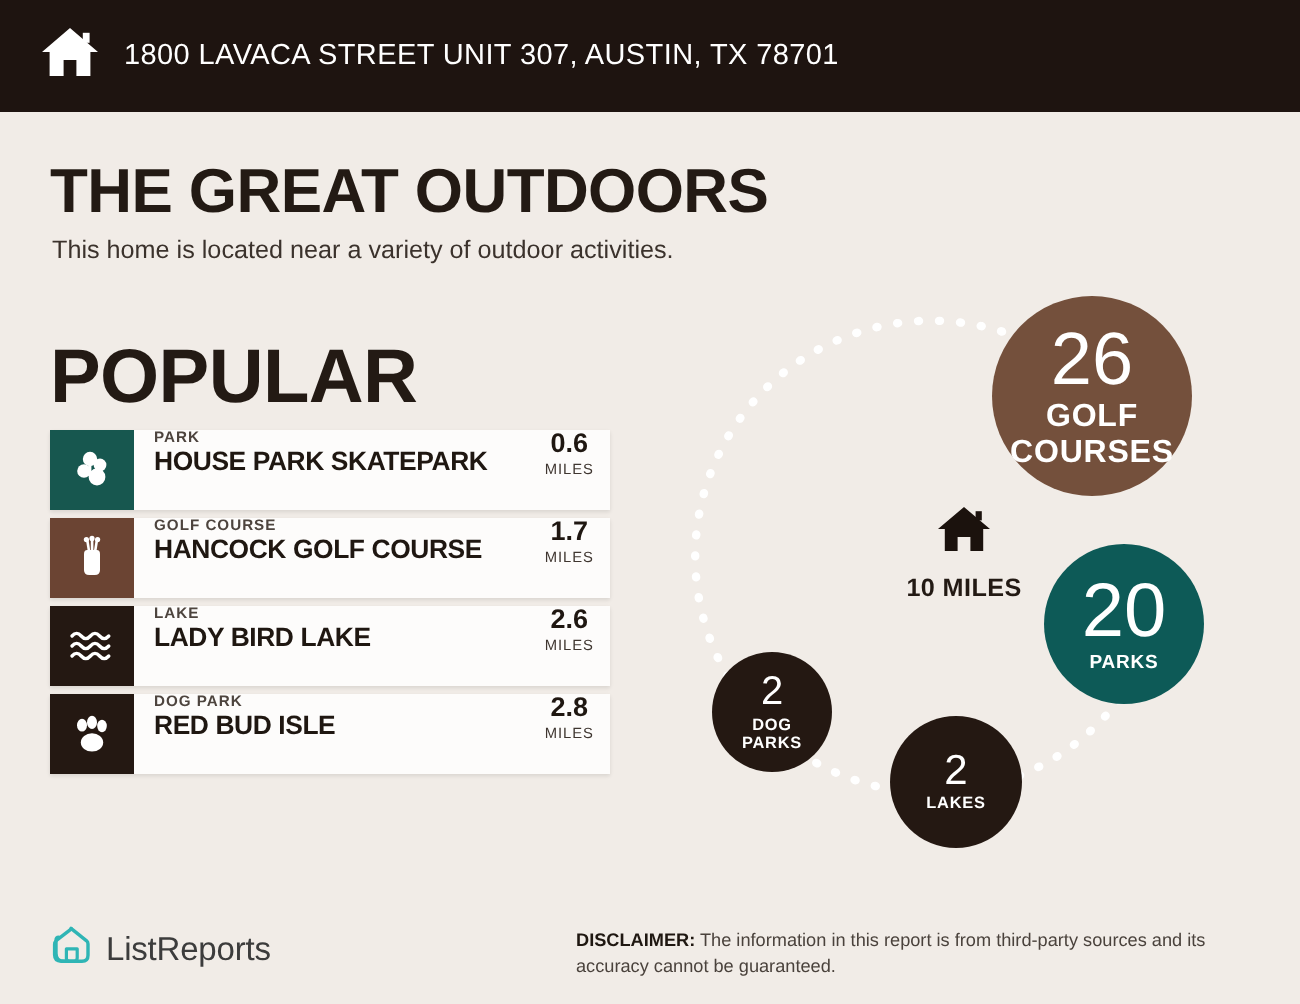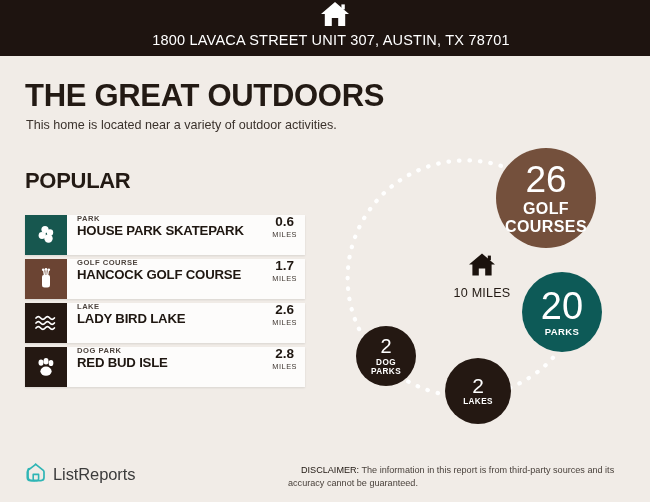--- a/index.html
+++ b/index.html
@@ -7,21 +7,21 @@
     width: 650px; height: 502px;
     font-family: "Liberation Sans", sans-serif;
     background: #f1ece7;
     overflow: hidden;
   }
   .page { position: relative; width: 650px; height: 502px; background: #f1ece7; }
 
   
   .header-bar {
     position: absolute; left: 0; top: 0; width: 650px; height: 56px;
-    background: #1e1410; display: flex; align-items: center; flex-direction: column;
+    background: #1e1410; display: flex; align-items: center;
   }
   .header-home { margin-left: 20px; display: block; }
   .header-address {
     margin-left: 12px; color: #ffffff;
     font-size: 14.5px; font-weight: 400; letter-spacing: 0.2px;
     white-space: nowrap;
   }
 
   
   .badge { position: absolute; left: 464px; top: 0px; width: 140px; height: 126px; }
@@ -37,21 +37,21 @@
   .title {
     position: absolute; left: 25px; top: 78px;
     font-size: 31px; font-weight: 700; color: #231a14; letter-spacing: -0.3px;
   }
   .subtitle {
     position: absolute; left: 26px; top: 118px;
     font-size: 12.6px; color: #3b322c; font-weight: 400;
   }
   .popular {
     position: absolute; left: 25px; top: 168px;
-    font-size: 22px; font-weight: 700; color: #231a14; letter-spacing: -0.3px;
+    font-size: 38px; font-weight: 700; color: #231a14; letter-spacing: -0.3px;
   }
 
   
   .list { position: absolute; left: 25px; top: 215px; width: 280px; }
   .row {
     display: flex; align-items: stretch; height: 40px;
     background: #fdfcfb; margin-bottom: 4px;
     box-shadow: 0 1px 2px rgba(0,0,0,0.10);
   }
   .row-icon {
@@ -108,34 +108,34 @@
 
   .center-block {
     position: absolute; left: 107px; top: 122px; width: 110px; text-align: center;
   }
   .center-home { display: block; margin: 0 auto 5px; }
   .center-l1 {
     font-size: 12.6px; font-weight: 400; color: #231a14;
     letter-spacing: 0.2px; display: block; line-height: 1.12;
   }
   .center-l2 {
-    font-size: 12.6px; font-weight: 400; color: #231a14;
+    font-size: 12.6px; font-weight: 700; color: #231a14;
     letter-spacing: 0.2px; display: block; line-height: 1.12;
   }
 
   
   .footer-logo { position: absolute; left: 25px; top: 462px; display: flex; align-items: center; }
   .footer-logo-text {
     margin-left: 7px; font-size: 16.5px; color: #3c3c3c; font-weight: 400; letter-spacing: -0.1px;
   }
   .disclaimer {
     position: absolute; left: 288px; top: 464px; width: 348px;
     font-size: 9.1px; color: #4a423c; line-height: 1.38;
   }
-  .disclaimer b { font-weight: 400; color: #1f1711; margin-left: 13px; }
+  .disclaimer b { font-weight: 700; color: #1f1711; }
 </style>
 </head>
 <body>
 
 <div class="page">
 
   <div class="header-bar">
     <span class="header-home">
       <svg width="30" height="28" viewBox="0 0 30 28" aria-hidden="true">
         <path d="M15 2 L29 14 L25.2 14 L25.2 26 L18.2 26 L18.2 18 L11.8 18 L11.8 26 L4.8 26 L4.8 14 L1 14 Z" fill="#ffffff"></path>

